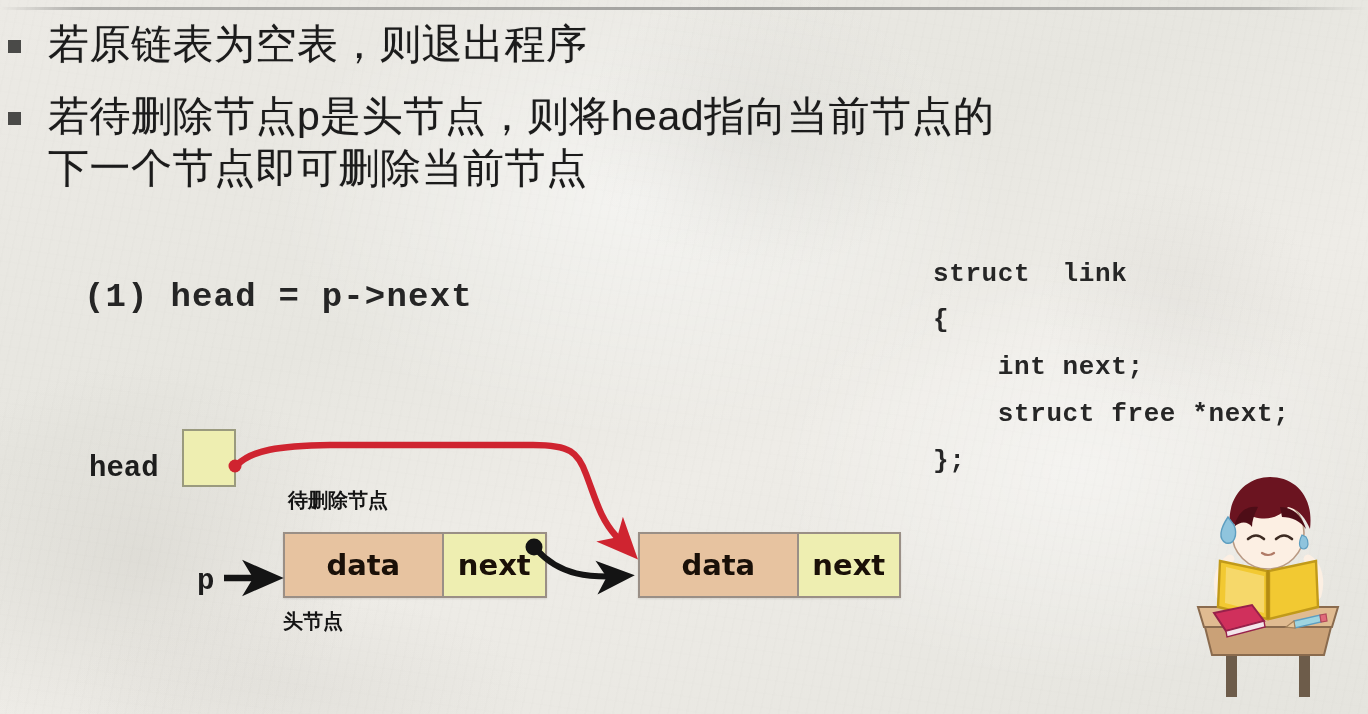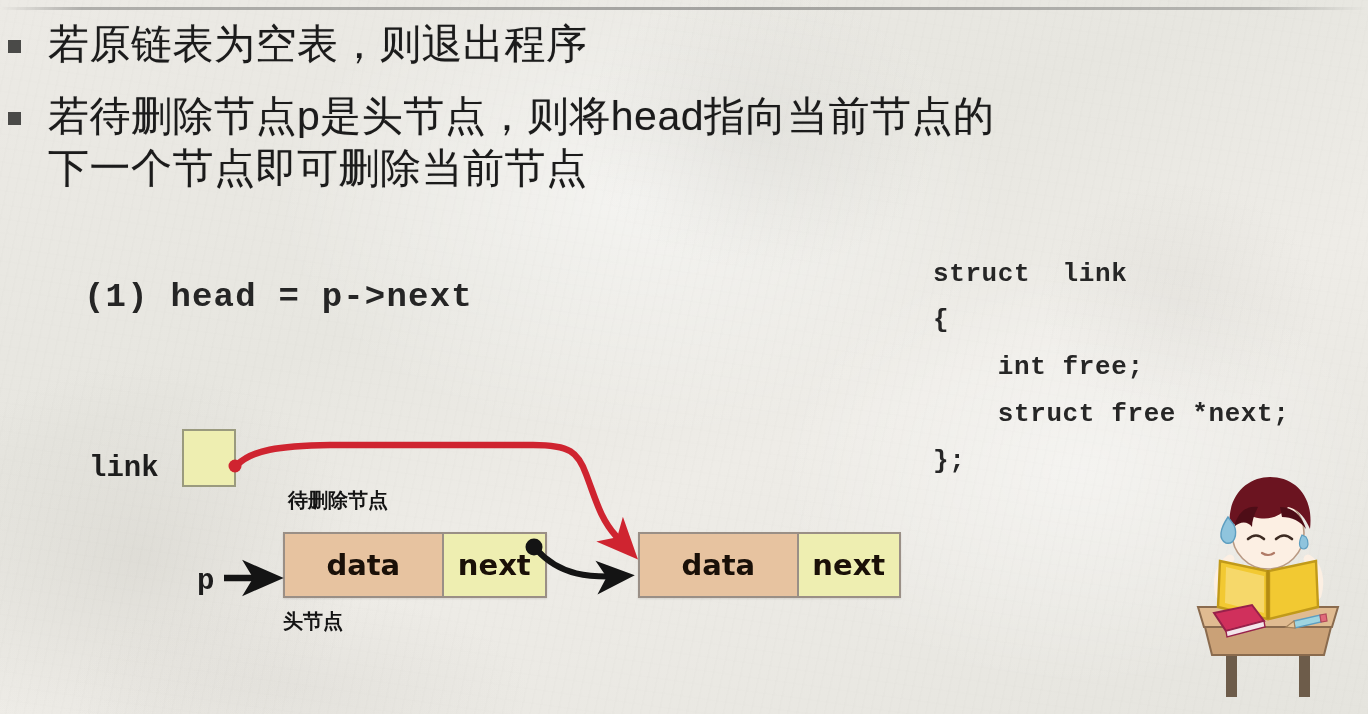--- a/index.html
+++ b/index.html
@@ -170,25 +170,25 @@
   <div class="bullet-row" style="left:0; top:90px; width:1368px; height:120px;">
     <span class="bullet-mark" style="top:22px;"></span>
     <span class="bullet-text" style="top:0;">若待删除节点p是头节点，则将head指向当前节点的
 下一个节点即可删除当前节点</span>
   </div>
 
   <div class="code-left" style="left:84px; top:278px;">(1) head = p-&gt;next</div>
 
   <div class="code-right" style="left:933px; top:259px;">struct  link</div>
   <div class="code-right" style="left:933px; top:305px;">{</div>
-  <div class="code-right" style="left:933px; top:352px;">    int free;</div>
+  <div class="code-right" style="left:933px; top:352px;">    int next;</div>
   <div class="code-right" style="left:933px; top:399px;">    struct free *next;</div>
   <div class="code-right" style="left:933px; top:446px;">};</div>
 
-  <div class="mono-label" style="left:89px; top:452px;">link</div>
+  <div class="mono-label" style="left:89px; top:452px;">head</div>
 
   <div class="head-box" style="left:182px; top:429px; width:54px; height:58px;"></div>
 
   <div class="cn-label" style="left:288px; top:487px;">待删除节点</div>
 
   <div class="node" style="left:283px; top:532px; width:264px; height:66px;">
     <div class="cell cell-data" style="width:159px;">data</div>
     <div class="cell cell-next" style="width:105px;">next</div>
   </div>
 

